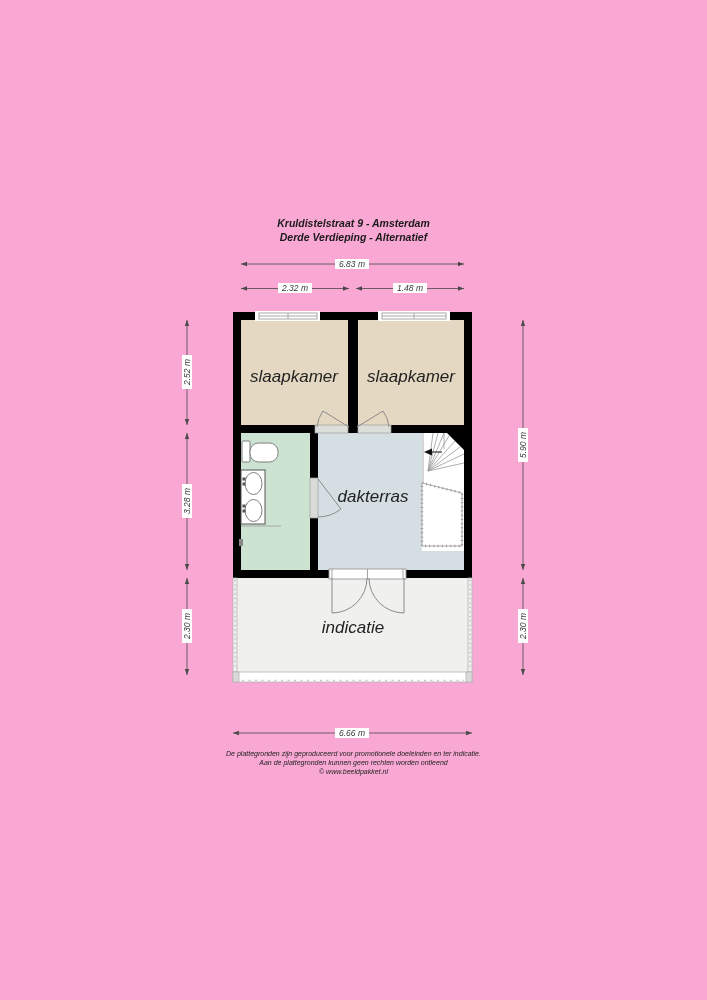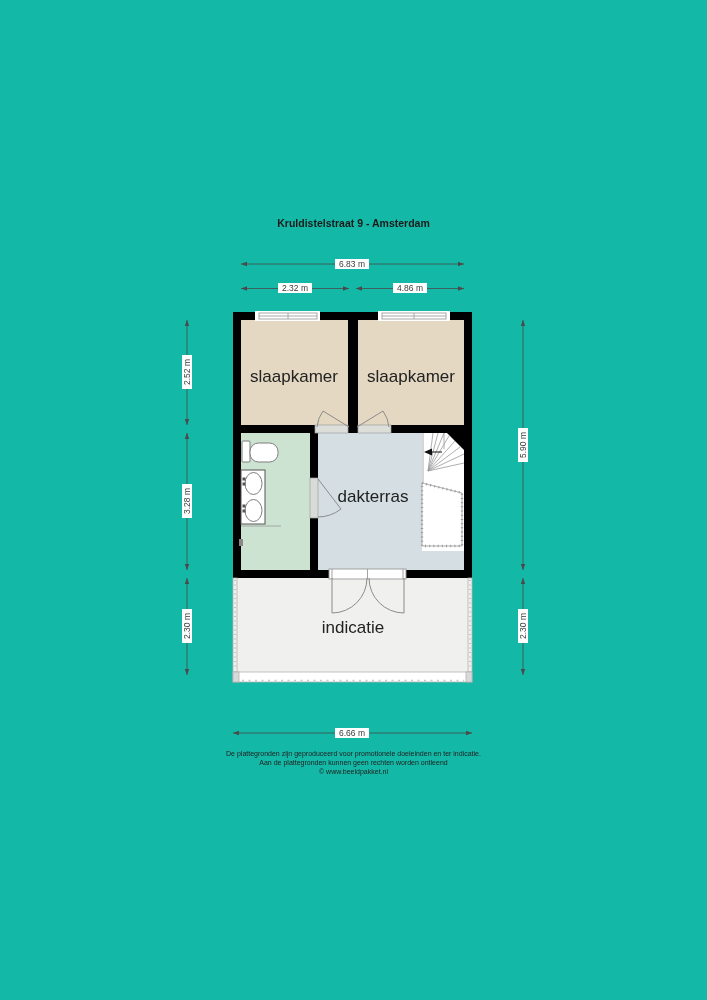--- a/index.html
+++ b/index.html
@@ -1,17 +1,17 @@
 <!DOCTYPE html>
 <html><head>
 <meta charset="utf-8">
 <style>
   html,body{margin:0;padding:0;background:#fff;}
-  #page{position:relative;width:707px;height:1000px;background:#14b8a6;overflow:hidden;
-        font-family:"Liberation Sans","DejaVu Sans",sans-serif;}
+  #page{position:relative;width:707px;height:1000px;background:#f9a8d4;overflow:hidden;
+        font-family:"Liberation Sans","DejaVu Sans",sans-serif;font-style:italic;}
   #plan-svg{position:absolute;left:0;top:0;}
   .abs{position:absolute;}
   .title-block{left:0;top:216px;width:707px;text-align:center;
                font-size:10.5px;font-weight:bold;color:#1a1a1a;line-height:14px;}
   .room-label{transform:translate(-50%,-50%);font-size:17px;color:#222;white-space:nowrap;}
   .dim-label{transform:translate(-50%,-50%);font-size:8.5px;color:#3a3a3a;background:#fff;
              padding:0 4px;white-space:nowrap;}
   .dim-label.vert{transform:translate(-50%,-50%) rotate(-90deg);padding:0 4px;}
   .footer-block{left:0;top:749px;width:707px;text-align:center;font-size:7px;
                 line-height:9px;color:#222;}
@@ -200,25 +200,26 @@
       <g>
         <line x1="233" y1="733" x2="472" y2="733"></line>
         <polygon points="233,733 239,730.8 239,735.2" stroke="none"></polygon>
         <polygon points="472,733 466,730.8 466,735.2" stroke="none"></polygon>
       </g>
     </g>
   </svg>
 
   <div class="abs title-block">
     <div>Kruldistelstraat 9 - Amsterdam</div>
+    <div>Derde Verdieping - Alternatief</div>
   </div>
 
   <div class="abs dim-label" style="left:352px;top:264px;">6.83 m</div>
   <div class="abs dim-label" style="left:295px;top:288px;">2.32 m</div>
-  <div class="abs dim-label" style="left:410px;top:288px;">4.86 m</div>
+  <div class="abs dim-label" style="left:410px;top:288px;">1.48 m</div>
   <div class="abs dim-label vert" style="left:187px;top:372px;">2.52 m</div>
   <div class="abs dim-label vert" style="left:187px;top:501px;">3.28 m</div>
   <div class="abs dim-label vert" style="left:187px;top:626px;">2.30 m</div>
   <div class="abs dim-label vert" style="left:523px;top:445px;">5.90 m</div>
   <div class="abs dim-label vert" style="left:523px;top:626px;">2.30 m</div>
   <div class="abs dim-label" style="left:352px;top:733px;">6.66 m</div>
 
   <div class="abs room-label" style="left:294px;top:377px;">slaapkamer</div>
   <div class="abs room-label" style="left:411px;top:377px;">slaapkamer</div>
   <div class="abs room-label" style="left:373px;top:497px;">dakterras</div>

